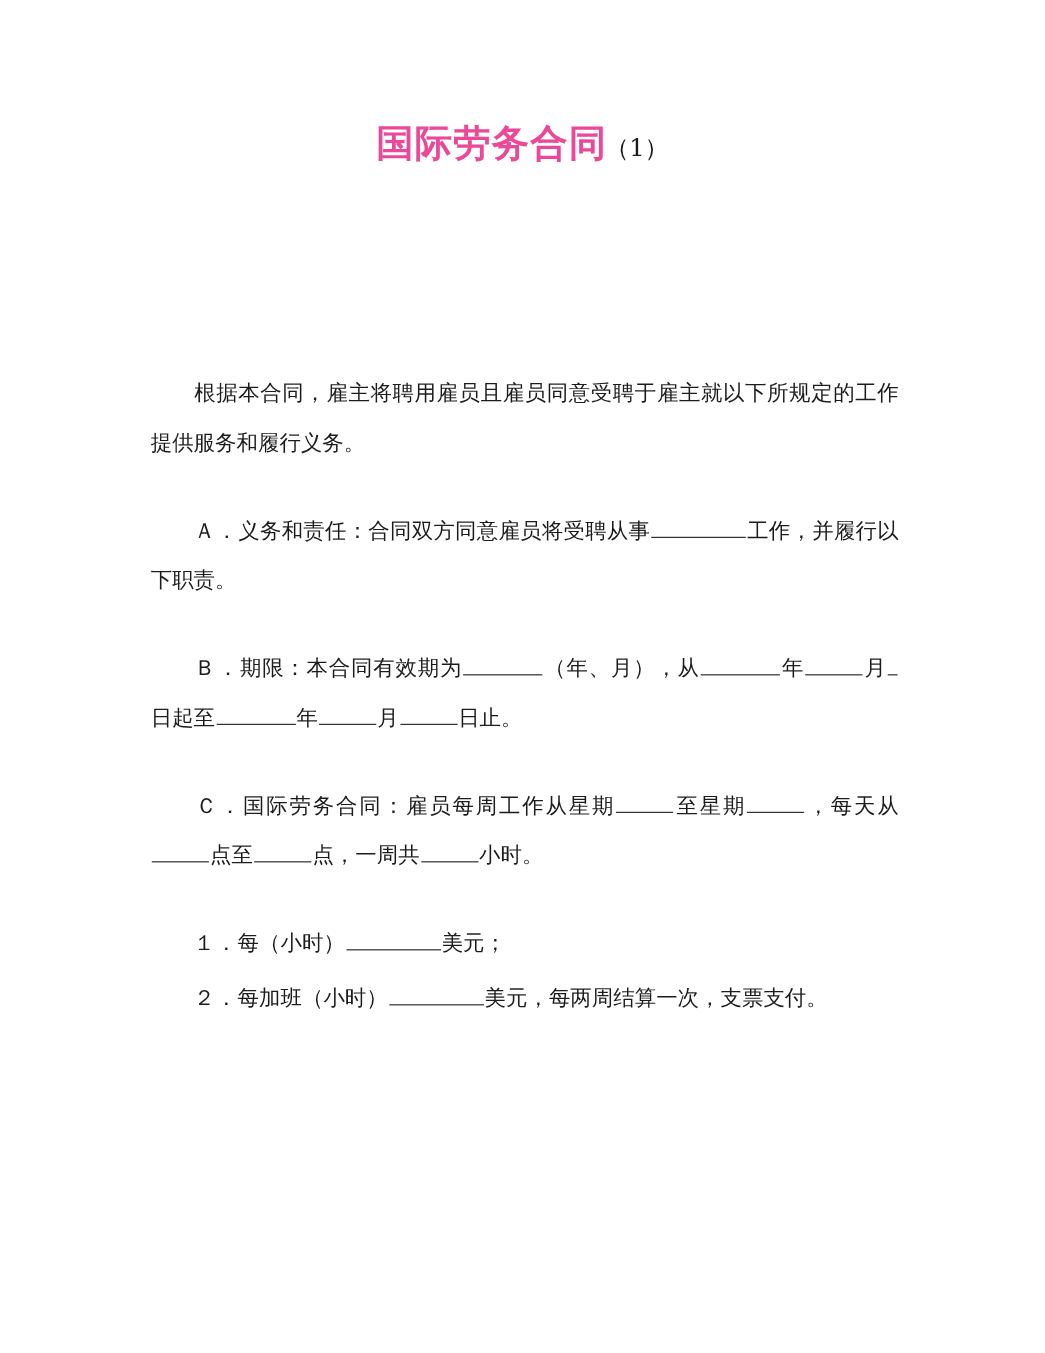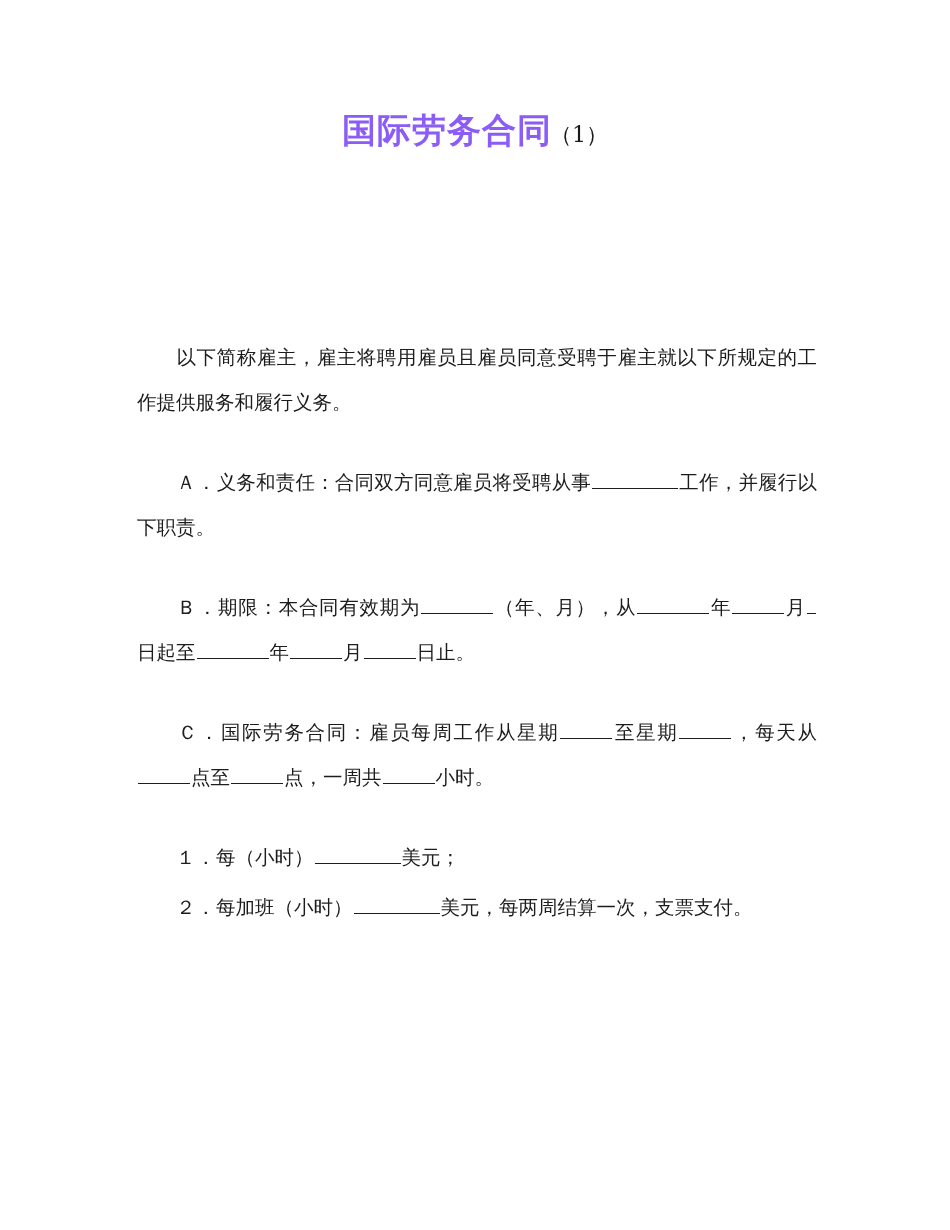--- a/index.html
+++ b/index.html
@@ -29,21 +29,21 @@
     top: 108px;
     width: 950px;
     text-align: center;
     white-space: nowrap;
   }
   .doc-title .title-main {
     font-family: "DejaVu Sans", "Liberation Sans", sans-serif;
     font-weight: bold;
     font-size: 34px;
     letter-spacing: 1px;
-    color: #8b5cf6;
+    color: #ec4899;
     vertical-align: baseline;
   }
   .doc-title .title-suffix {
     font-family: "DejaVu Serif", "Liberation Serif", serif;
     font-weight: normal;
     font-size: 22px;
     color: #1a1a1a;
     vertical-align: baseline;
     margin-left: -2px;
   }
@@ -89,21 +89,21 @@
 <div class="page">
 
   <div class="doc-title">
     <span class="title-main">国际劳务合同</span><span class="title-suffix">（1）</span>
   </div>
 
   <div class="body-area">
 
 
     <p class="para gap-lg">
-      <span class="indent"></span><span>以下简称雇主，雇主将聘用雇员且雇员同意受聘于雇主就以下所规定的工作提供服务和履行义务。</span>
+      <span class="indent"></span><span>根据本合同，雇主将聘用雇员且雇员同意受聘于雇主就以下所规定的工作提供服务和履行义务。</span>
     </p>
 
     <p class="para gap-lg">
       <span class="indent"></span><span class="num-label">Ａ．</span><span>义务和责任：合同双方同意雇员将受聘从事</span><span class="blank b-lg"></span><span>工作，并履行以下职责。</span>
     </p>
 
     <p class="para gap-lg">
       <span class="indent"></span><span class="num-label">Ｂ．</span><span>期限：本合同有效期为</span><span class="blank b-md"></span><span>（年、月），从</span><span class="blank b-md"></span><span>年</span><span class="blank b-sm"></span><span>月</span><span class="blank b-tiny"></span><span>日起至</span><span class="blank b-md"></span><span>年</span><span class="blank b-sm"></span><span>月</span><span class="blank b-sm"></span><span>日止。</span>
     </p>
 

